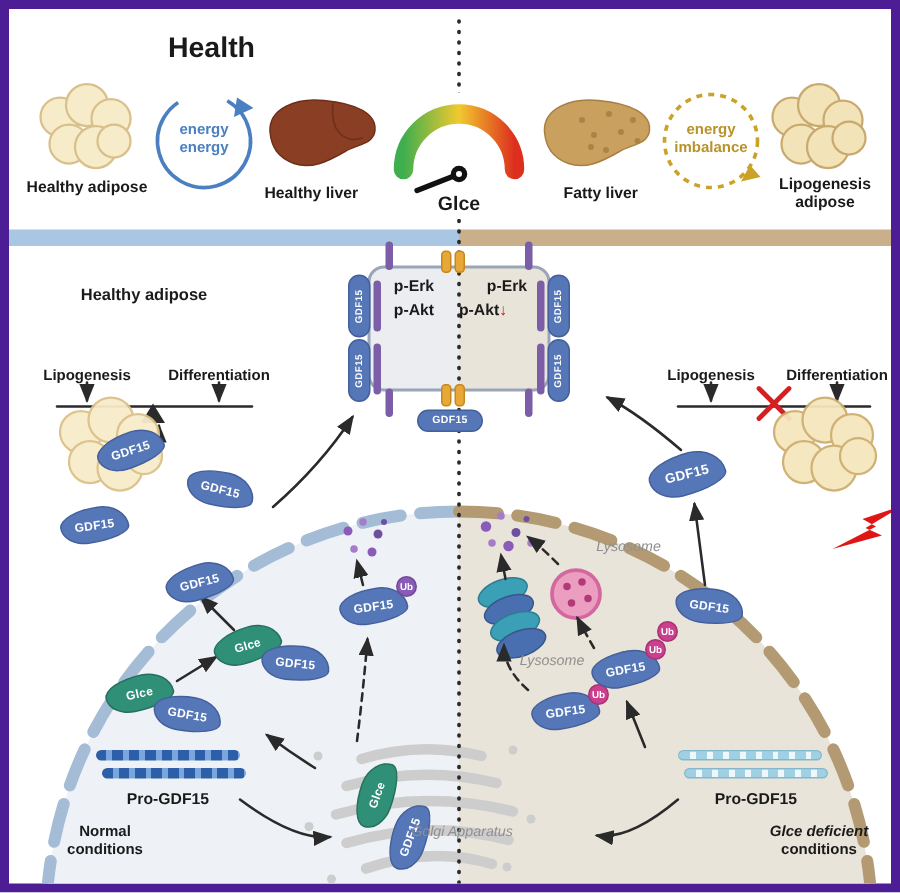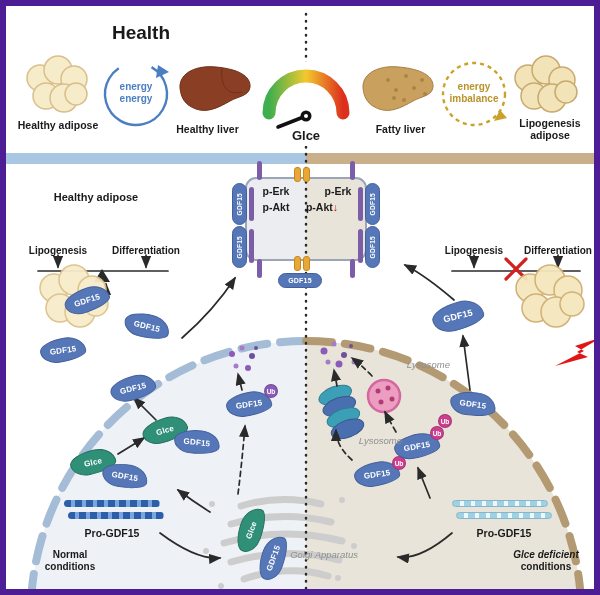--- a/index.html
+++ b/index.html
@@ -2,21 +2,21 @@
 <html><head>
 <meta charset="utf-8">
 <style>
   html,body{margin:0;padding:0;background:#fff;}
   .stage{position:relative;width:600px;height:595px;background:#fff;border:6px solid #4c1d95;
          box-sizing:border-box;overflow:hidden;font-family:"Liberation Sans",sans-serif;color:#1a1a1a;}
   .abs{position:absolute;}
   .lbl{position:absolute;text-align:center;line-height:1.18;}
   .b{font-weight:bold;}
   .it{font-style:italic;}
-  .gray{color:#8f8f8f;text-align:right;}
+  .gray{color:#8f8f8f;}
   .red{color:#c0392b;}
   .blue{color:#4a7fc1;}
   .tan{color:#b8922a;}
   .sigred{color:#d42020;font-weight:bold;}
   .divider{position:absolute;top:147px;height:11px;}
   .blob{position:absolute;width:46px;height:24px;display:flex;align-items:center;justify-content:center;
         border-radius:58% 42% 62% 38% / 46% 64% 36% 54%;color:#fff;font-size:8px;font-weight:bold;
         letter-spacing:.2px;box-sizing:border-box;border:1.5px solid #44609c;}
   .gdf{background:#5577b8;}
   .glce{background:#2f8f77;border-color:#25705c;}

